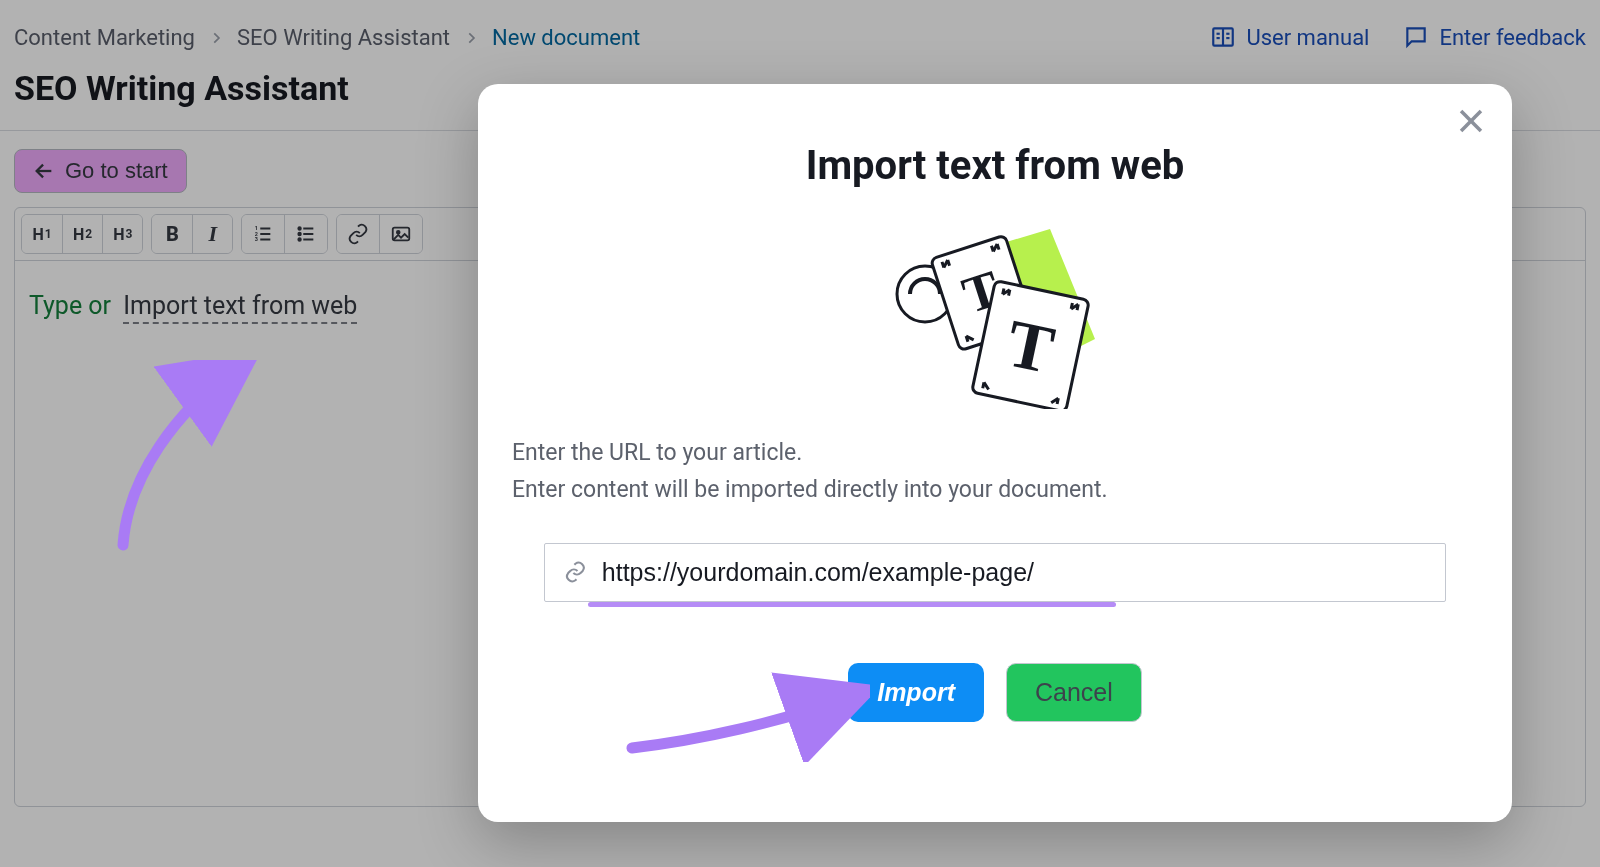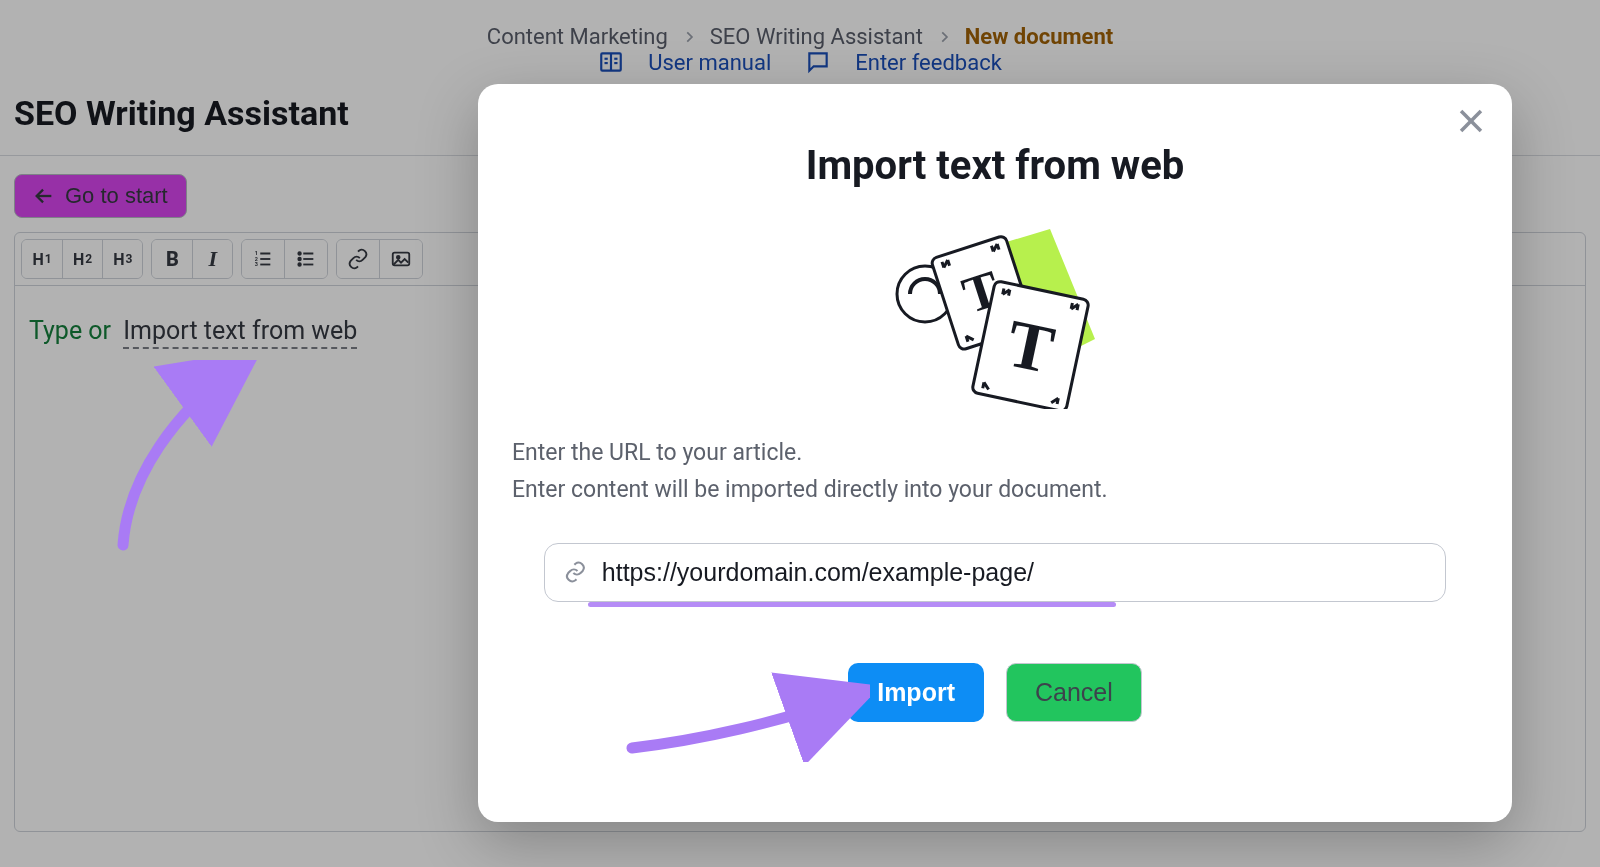--- a/index.html
+++ b/index.html
@@ -23,39 +23,38 @@
     background: rgba(0,0,0,0.30);
     z-index: 50;
   }
 
   
   .header {
     display: flex;
     justify-content: space-between;
     align-items: center;
     padding: 24px 14px 10px 14px;
-    flex-direction: column;
   }
   .breadcrumb {
     display: flex;
     align-items: center;
     gap: 14px;
     font-size: 22px;
   }
   .breadcrumb a { color: #595e6b; text-decoration: none; }
-  .breadcrumb .current { color: #a16207; font-weight: bold; }
+  .breadcrumb .current { color: #0369a1; }
   .breadcrumb .sep { color: #9aa0ab; font-size: 22px; }
   .header-links {
     display: flex;
     gap: 34px;
     font-size: 22px;
     color: #1b4fbb;
     align-items: center;
   }
-  .header-links .hl { display:flex; align-items:center; gap:24px; cursor:pointer; }
+  .header-links .hl { display:flex; align-items:center; gap:10px; cursor:pointer; }
   .header-links svg { stroke:#1b4fbb; fill:none; }
 
   .page-title {
     font-size: 34px;
     font-weight: 700;
     padding: 8px 14px 22px 14px;
   }
   .divider {
     border-bottom: 1px solid #d9dce1;
     width: 100%;
@@ -64,21 +63,21 @@
   .go-to-start {
     margin: 18px 14px 14px 14px;
     display: inline-flex;
     align-items: center;
     gap: 10px;
     font-size: 22px;
     color: #363a43;
     border: 1px solid #b5b9c2;
     border-radius: 8px;
     padding: 8px 18px;
-    background: #d946ef;
+    background: #f0abfc;
     cursor: pointer;
   }
 
   
   .editor-wrap {
     margin: 0 14px;
     border: 1px solid #cfd3da;
     border-radius: 6px;
     height: 600px;
     background: #fff;
@@ -186,21 +185,21 @@
     color: #5c616c;
     margin-top: 26px;
     line-height: 1.6;
   }
   .url-field {
     margin: 34px 32px 0 32px;
     display:flex;
     align-items:center;
     gap: 14px;
     border: 1px solid #c3c7d0;
-    border-radius: 14px;
+    border-radius: 2px;
     padding: 14px 18px;
     font-size: 25px;
     color: #171a22;
   }
   .url-field input {
     border:none;
     outline:none;
     font-size: 25px;
     width: 100%;
     color:#171a22;
@@ -222,20 +221,21 @@
     font-size: 25px;
     border-radius: 10px;
     padding: 14px 28px;
     cursor:pointer;
     border: 1px solid transparent;
   }
   .btn-primary {
     background: #0d8df5;
     color: #fff;
     font-weight: 600;
+    font-style: italic;
   }
   .btn-secondary {
     background: #22c55e;
     color: #3d424c;
     border: 1px solid #c3c7d0;
   }
 </style>
 </head>
 <body>
 

